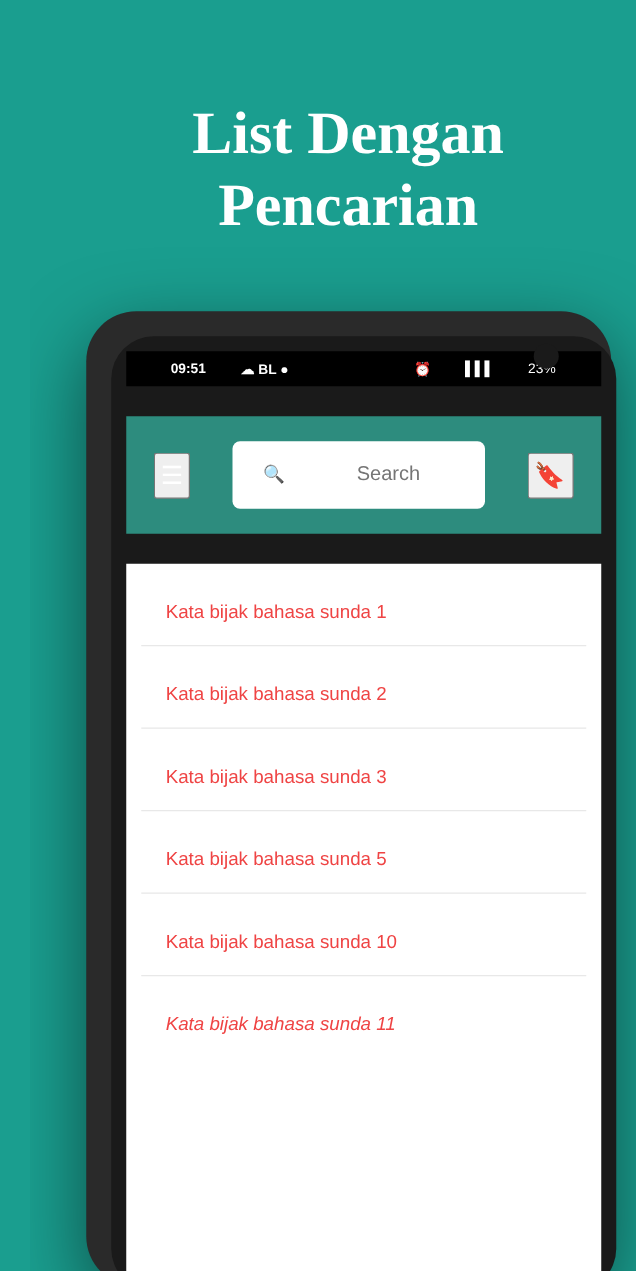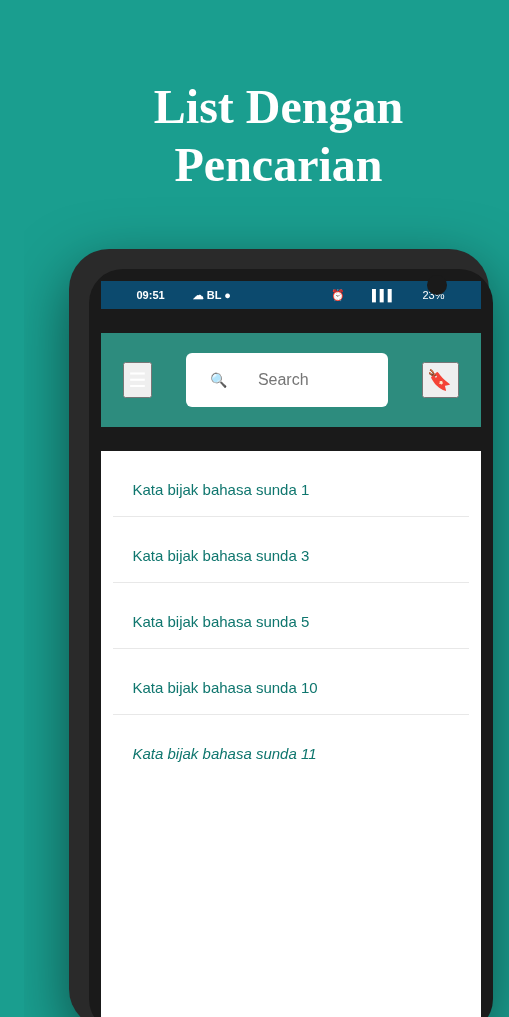--- a/index.html
+++ b/index.html
@@ -51,21 +51,21 @@
       height: 100%;
       background: #1a1a1a;
       border-radius: 34px;
       overflow: hidden;
       display: flex;
       flex-direction: column;
     }
 
     
     .status-bar {
-      background: #0c4a6e;
+      background: #000000;
       height: 28px;
       display: flex;
       align-items: center;
       justify-content: space-between;
       padding: 0 12px;
       flex-shrink: 0;
     }
 
     .status-left {
       color: white;
@@ -130,41 +130,42 @@
     }
 
     .search-input {
       border: none;
       outline: none;
       font-size: 16px;
       color: #999;
       background: transparent;
       width: 100%;
       font-family: sans-serif;
+      text-align: center;
     }
 
     .bookmark-btn {
       color: white;
       font-size: 20px;
       cursor: pointer;
       padding: 4px;
     }
 
     
     .list-container {
       flex: 1;
       background: white;
       overflow-y: auto;
     }
 
     .list-item {
       padding: 18px 20px;
       border-bottom: 1px solid #e8e8e8;
       font-size: 15px;
-      color: #0f766e;
+      color: #ef4444;
       font-family: sans-serif;
       cursor: pointer;
     }
 
     .list-item:last-child {
       border-bottom: none;
       font-style: italic;
     }
   </style>
 </head>
@@ -197,20 +198,21 @@
       <button class="menu-btn">☰</button>
       <div class="search-container">
         <span class="search-icon-inner">🔍</span>
         <input class="search-input" type="text" placeholder="Search" style="">
       </div>
       <button class="bookmark-btn">🔖</button>
     </div>
 
     <div class="list-container">
     <div class="list-item">Kata bijak bahasa sunda 1</div>
+        <div class="list-item">Kata bijak bahasa sunda 2</div>
         <div class="list-item">Kata bijak bahasa sunda 3</div>
         <div class="list-item">Kata bijak bahasa sunda 5</div>
         <div class="list-item">Kata bijak bahasa sunda 10</div>
         <div class="list-item">Kata bijak bahasa sunda 11</div>
       </div>
 
   </div>
 </div>
 
 </body></html>

